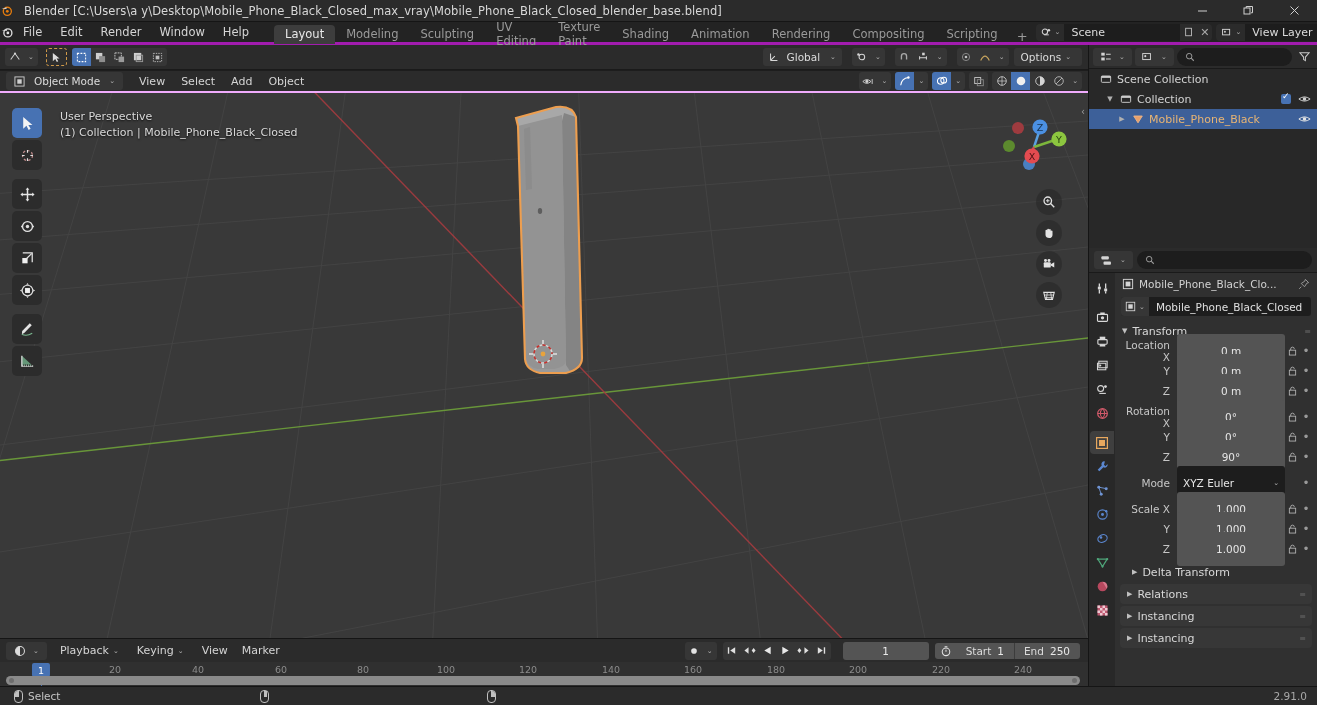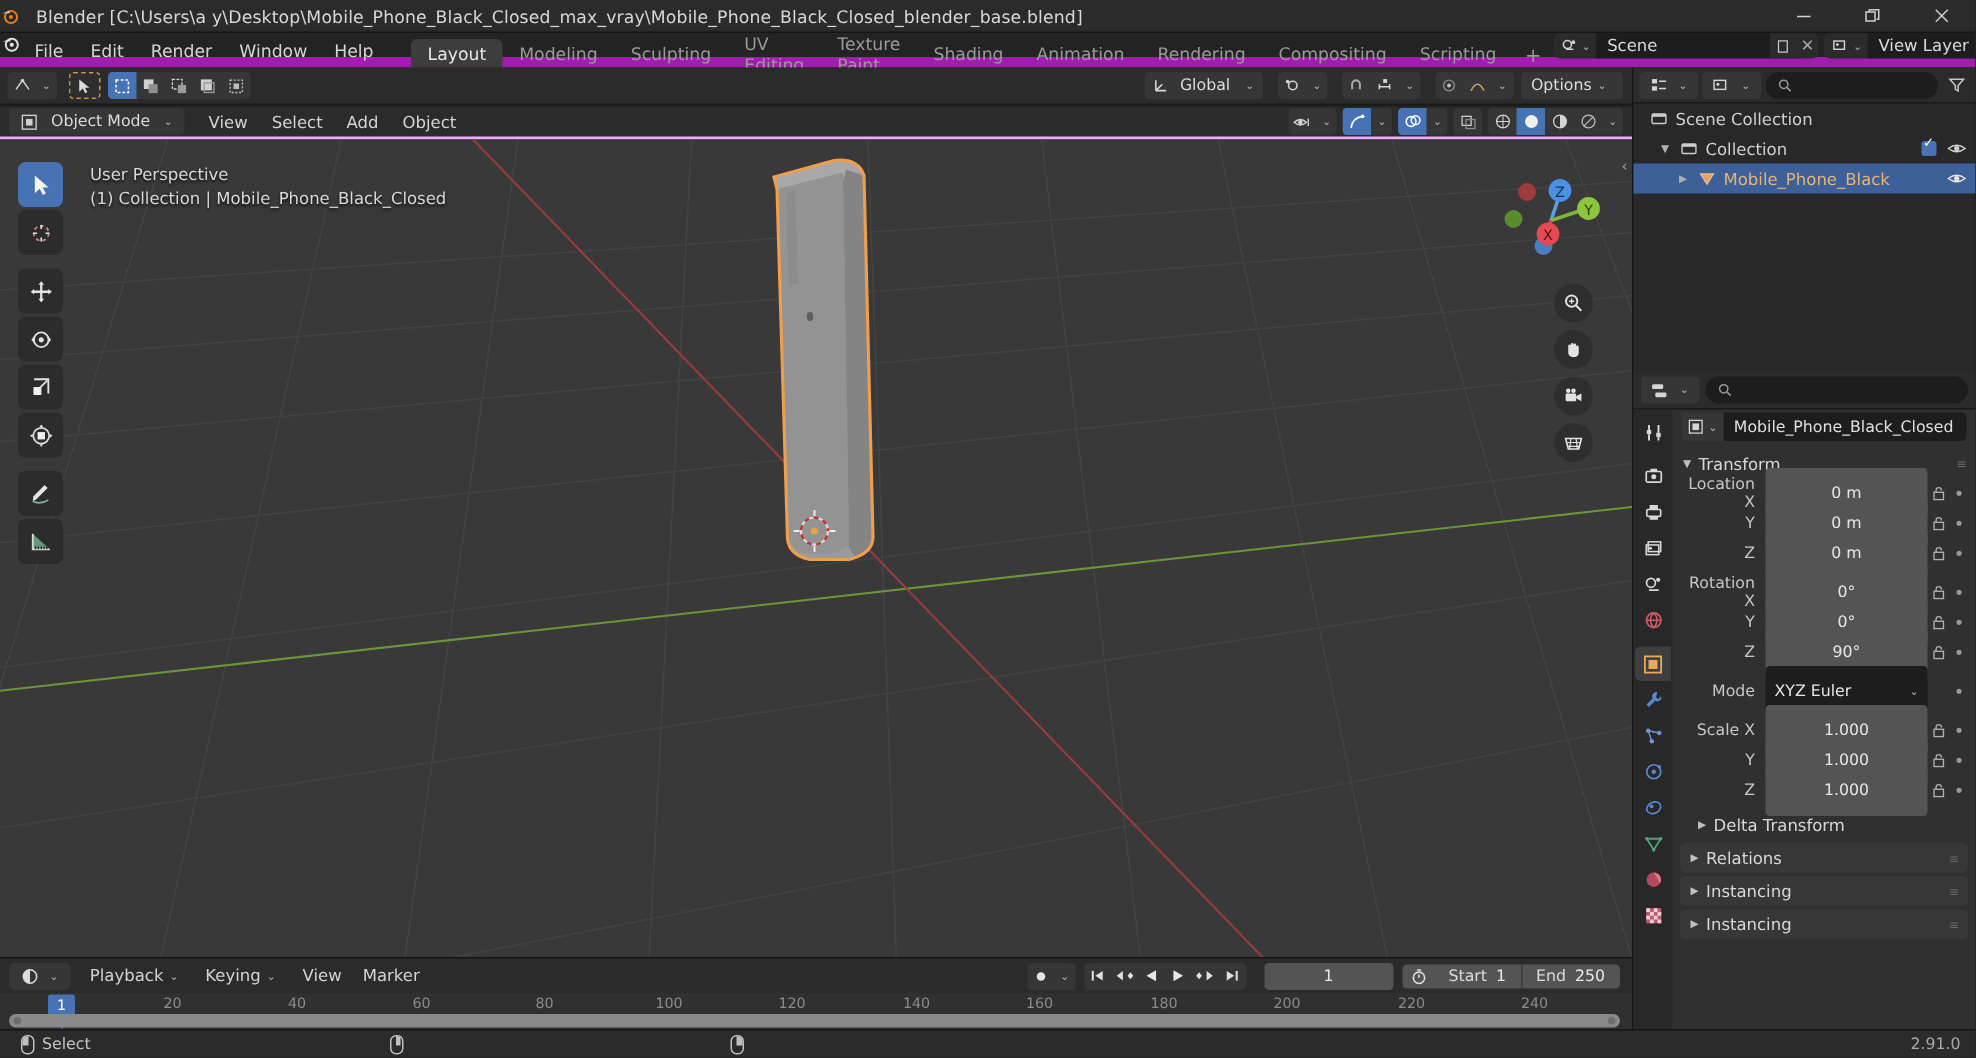--- a/index.html
+++ b/index.html
@@ -10,22 +10,22 @@
   
   .titlebar { height:22px; background:#2b2b2b; display:flex; align-items:center;
     border-bottom:1px solid #151515; }
   .tb-ico { width:24px; text-align:center; font-size:11px; color:#e87d0d; }
   .tb-title { font-size:11.5px; color:#d8d8d8; letter-spacing:.1px; }
   .tb-spacer { flex:1; }
   .wbtn { width:46px; height:22px; display:flex; align-items:center; justify-content:center;
     color:#d0d0d0; font-size:12px; }
 
   
-  .menubar { height:23px; background:#232323; display:flex; align-items:flex-start;
-    border-bottom:7px solid #a21caf; position:relative; }
+  .menubar { height:23px; background:#232323; display:flex; align-items:center;
+    border-bottom:3px solid #a21caf; position:relative; }
   .bl-logo { width:28px; text-align:center; color:#d8d8d8; font-size:12px; }
   .menu-item { padding:0 9px; font-size:11.5px; color:#d5d5d5; height:23px;
     display:flex; align-items:center; }
   .tabs { display:flex; align-items:flex-end; height:23px; margin-left:16px; }
   .tab { padding:0 11px; height:19px; display:flex; align-items:center; font-size:11.5px;
     color:#9a9a9a; border-radius:4px 4px 0 0; }
   .tab.active { background:#3d3d3d; color:#e8e8e8; }
   .tab-plus { padding:0 8px; font-size:13px; color:#9a9a9a; }
   .mb-right { margin-left:auto; display:flex; align-items:center; padding-right:2px; gap:0; }
   .id-block { display:flex; align-items:center; background:#2b2b2b; border-radius:4px;
@@ -939,20 +939,33 @@
                 <rect x="1.6" y="7" width="2.7" height="2.7"></rect>
                 <rect x="7" y="7" width="2.7" height="2.7"></rect>
                 <rect x="4.3" y="9.7" width="2.7" height="2.7"></rect>
                 <rect x="9.7" y="9.7" width="2.7" height="2.7"></rect>
               </g>
             </svg>
         </div>
       </div>
 
       <div class="pr-content">
+        <div class="bc">
+          <svg width="12" height="12" viewBox="0 0 14 14">
+              <rect x="1.6" y="1.6" width="10.8" height="10.8" fill="none" stroke="#d4d4d4" stroke-width="1.1"></rect>
+              <rect x="4.2" y="4.2" width="5.6" height="5.6" fill="#d4d4d4"></rect>
+            </svg>
+          <span>Mobile_Phone_Black_Clo...</span>
+          <span class="bc-pin">
+            <svg width="12" height="12" viewBox="0 0 14 14">
+                <path d="M8.6 1.6 L12.4 5.4 L10.4 6 L7.6 10.2 L3.8 6.4 L8 3.6Z" fill="none" stroke="#9c9c9c" stroke-width="1.1"></path>
+                <line x1="3.8" y1="10.2" x2="1.4" y2="12.6" stroke="#9c9c9c" stroke-width="1.1"></line>
+              </svg>
+          </span>
+        </div>
 
         <div class="namefield">
           <div class="nf-icn">
             <svg width="11" height="11" viewBox="0 0 14 14">
                 <rect x="1.6" y="1.6" width="10.8" height="10.8" fill="none" stroke="#d4d4d4" stroke-width="1.1"></rect>
                 <rect x="4.2" y="4.2" width="5.6" height="5.6" fill="#d4d4d4"></rect>
               </svg>
             <span class="chev" style="padding:0">⌄</span>
           </div>
           <span class="nf-val">Mobile_Phone_Black_Closed</span>

